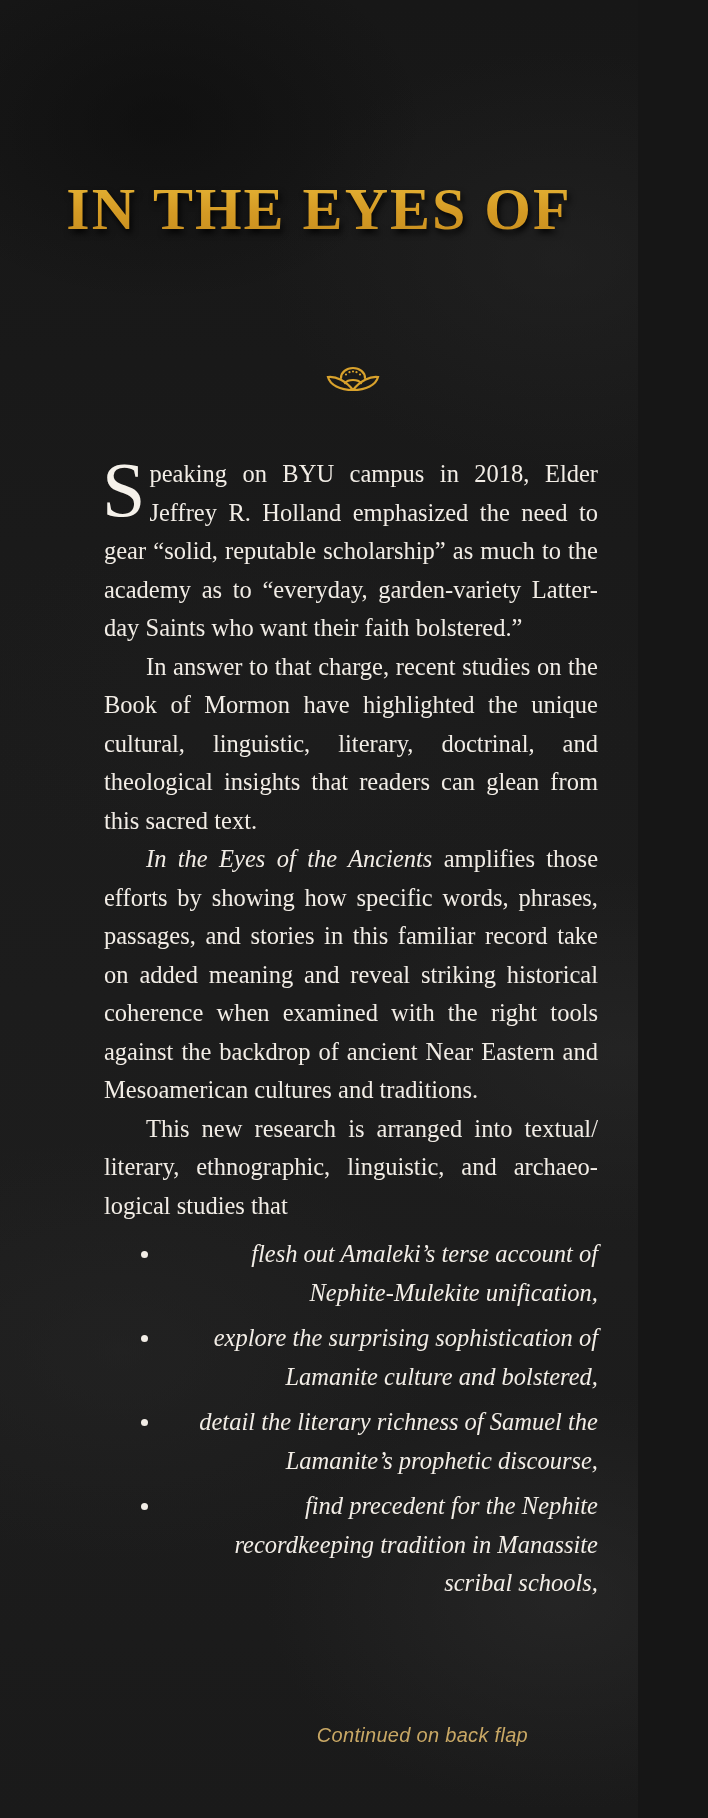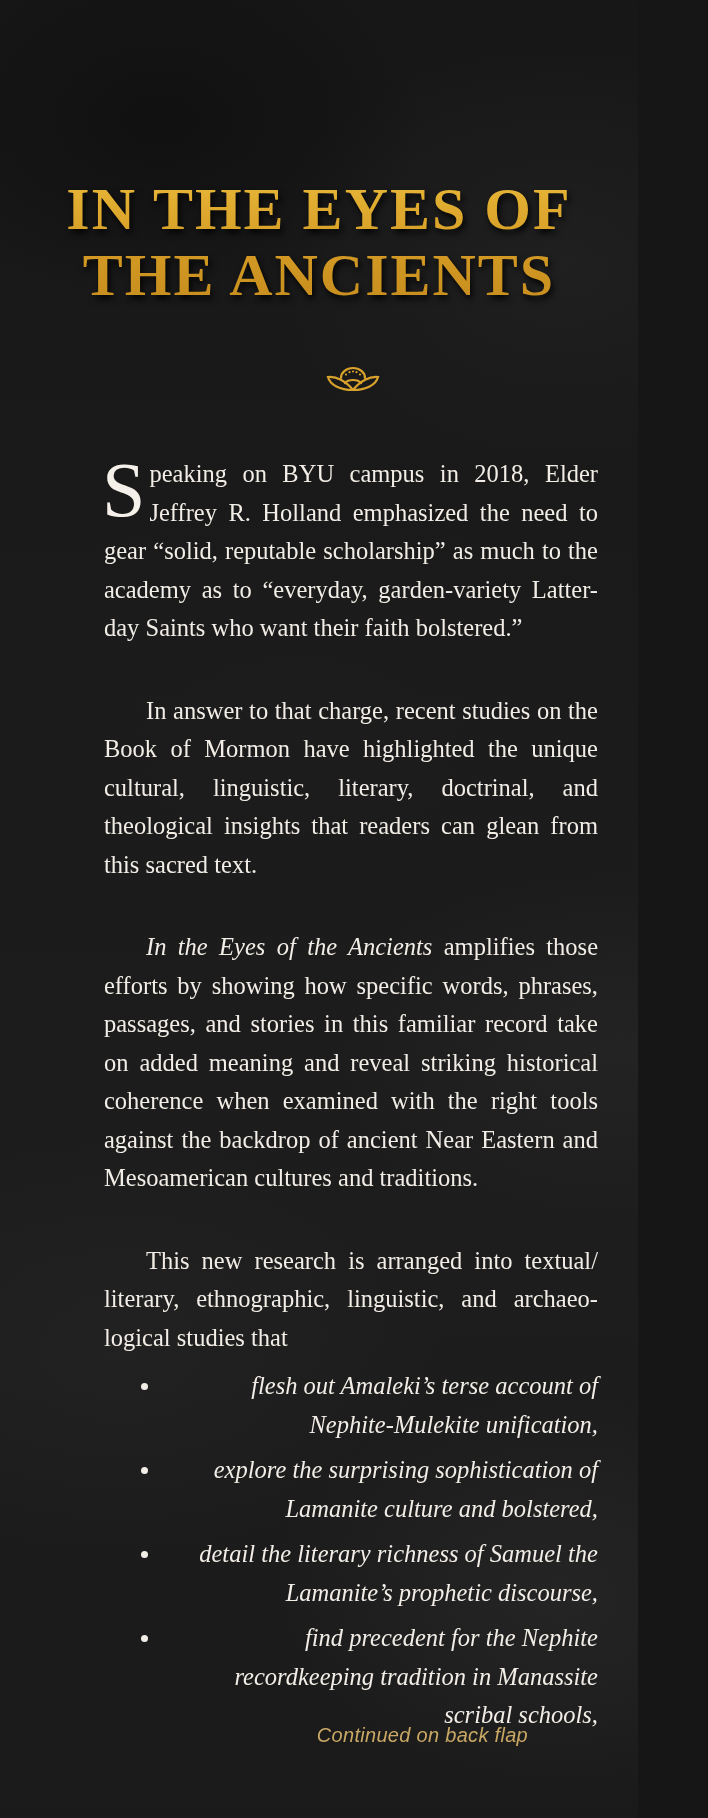--- a/index.html
+++ b/index.html
@@ -36,21 +36,21 @@
   .ornament {
     position: absolute; left: 326px; top: 365px; width: 54px; height: 28px;
   }
   .body {
     position: absolute; left: 104px; top: 455px; width: 494px;
     color: #f2ede6;
     font-size: 24.5px; line-height: 38.5px;
     text-align: justify;
   }
   .body p { margin: 0; }
-  .body p.indent { text-indent: 42px; margin-top: 44px; }
+  .body p.indent { text-indent: 42px; }
   .dropcap {
     float: left; font-size: 78px; line-height: 62px;
     margin: 4px 4px 0 -2px; color: #f5f1ea;
   }
   .body em { font-style: italic; }
   ul.bullets {
     list-style: none; margin: 10px 0 0 0; padding: 0;
     text-align: right;
     font-style: italic;
   }
@@ -69,21 +69,20 @@
     color: #c9a865;
   }
 </style>
 </head>
 <body>
 
 <div class="page">
 
   <h1 class="title">
     <span>IN THE EYES OF</span>
-    <span>THE ANCIENTS</span>
   </h1>
 
   <svg class="ornament" viewBox="0 0 54 28" xmlns="http://www.w3.org/2000/svg">
     <g fill="none" stroke="#d9a22c" stroke-width="2.2" stroke-linecap="round">
       <path d="M15 13 A12 10 0 0 1 39 13"></path>
       <path d="M27 25 C20 16, 10 11, 2 12 C4 20, 14 25, 27 25 Z"></path>
       <path d="M27 25 C34 16, 44 11, 52 12 C50 20, 40 25, 27 25 Z"></path>
       <path d="M19 18 C22 14, 32 14, 35 18"></path>
     </g>
     <g fill="#d9a22c">

